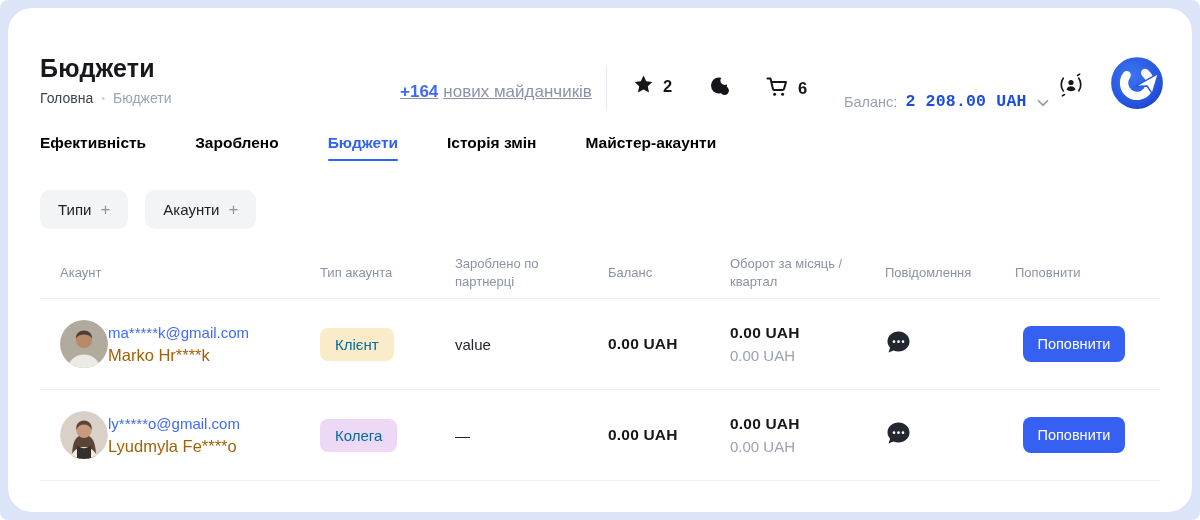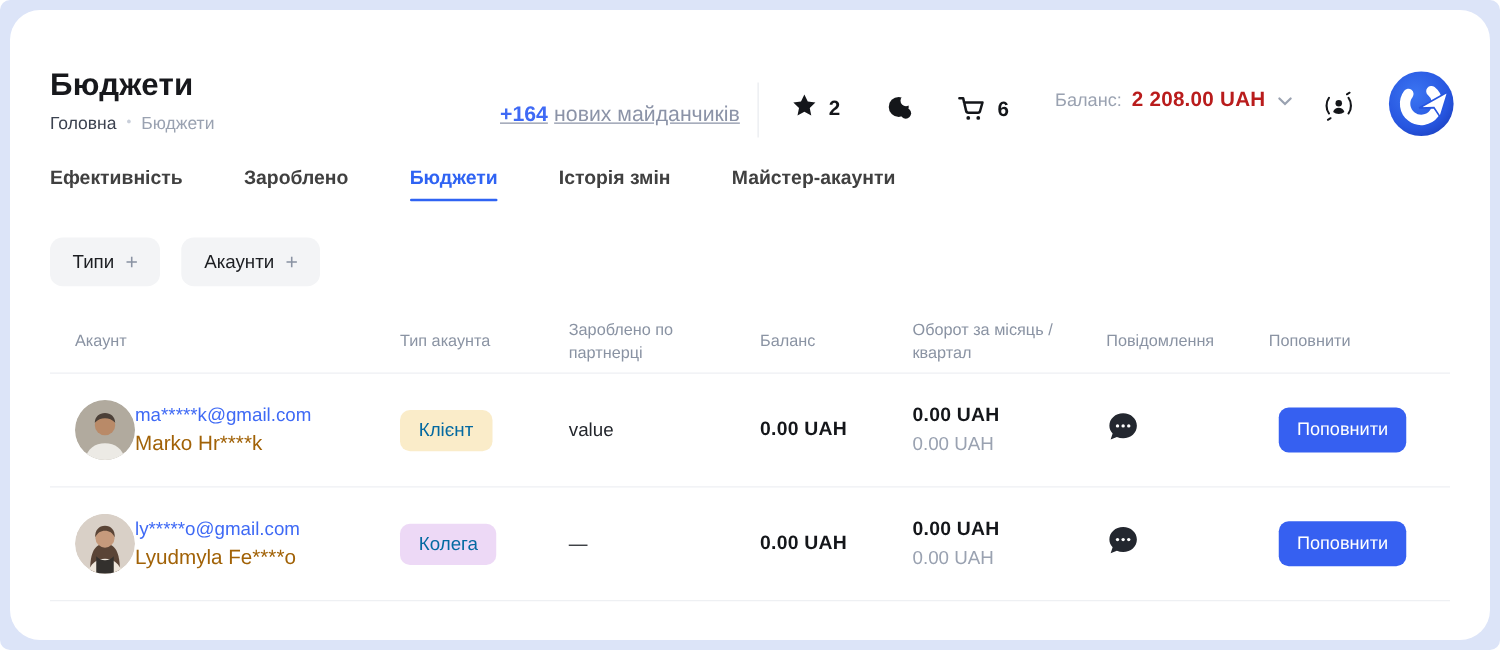--- a/index.html
+++ b/index.html
@@ -17,31 +17,31 @@
   .hdr-new{position:absolute;left:392px;top:74px;font-size:17px;color:#8b93a7;text-decoration:underline;}
   .hdr-new b{color:var(--link,#3F6AF5);font-weight:600;margin-right:5px;}
 
   .hdr-vdiv{position:absolute;left:598px;top:58px;width:1px;height:44px;background:#e9ebf0;}
 
   .hdr-ico{position:absolute;display:flex;align-items:center;gap:9px;font-size:16.5px;font-weight:700;color:#14161a;}
   .hdr-star{left:625px;top:66px;}
   .hdr-chat{left:700px;top:66px;}
   .hdr-cart{left:757px;top:66px;}
 
-  .hdr-balance{position:absolute;left:836px;top:63px;display:flex;align-items:center;gap:8px;cursor:pointer;}
+  .hdr-balance{position:absolute;left:836px;top:84px;display:flex;align-items:center;gap:8px;cursor:pointer;}
   .bal-label{font-size:14.5px;color:#9aa2b1;}
-  .bal-value{font-size:16.5px;font-weight:700;color:#b91c1c;letter-spacing:.2px;}
+  .bal-value{font-size:16.5px;font-weight:700;color:#1d4ed8;letter-spacing:.2px;font-family:Liberation Mono, monospace;}
   .chev{margin-left:2px;}
 
   .hdr-broadcast{position:absolute;left:1048px;top:62px;cursor:pointer;}
   .hdr-logo{position:absolute;left:1102px;top:48px;width:54px;height:54px;cursor:pointer;}
 
   
   .tabs{position:absolute;left:32px;top:126px;display:flex;gap:49px;}
-  .tab{font-size:15.5px;font-weight:700;color:#404040;cursor:pointer;padding-bottom:9px;position:relative;}
+  .tab{font-size:15.5px;font-weight:700;color:#000000;cursor:pointer;padding-bottom:9px;position:relative;}
   .tab.active{color:var(--accent,#2F63F3);}
   .tab.active::after{content:"";position:absolute;left:0;right:0;bottom:0;height:2px;background:var(--accent,#2F63F3);border-radius:2px;}
 
   
   .chips{position:absolute;left:32px;top:182px;display:flex;gap:17px;}
   .chip{background:#f3f4f6;border-radius:10px;padding:11px 18px;font-size:15px;color:#1c1e22;display:flex;align-items:center;gap:9px;cursor:pointer;}
   .chip .plus{color:#8a93a3;font-size:17px;line-height:1;}
 
   
   .table{position:absolute;left:32px;right:32px;top:240px;}

